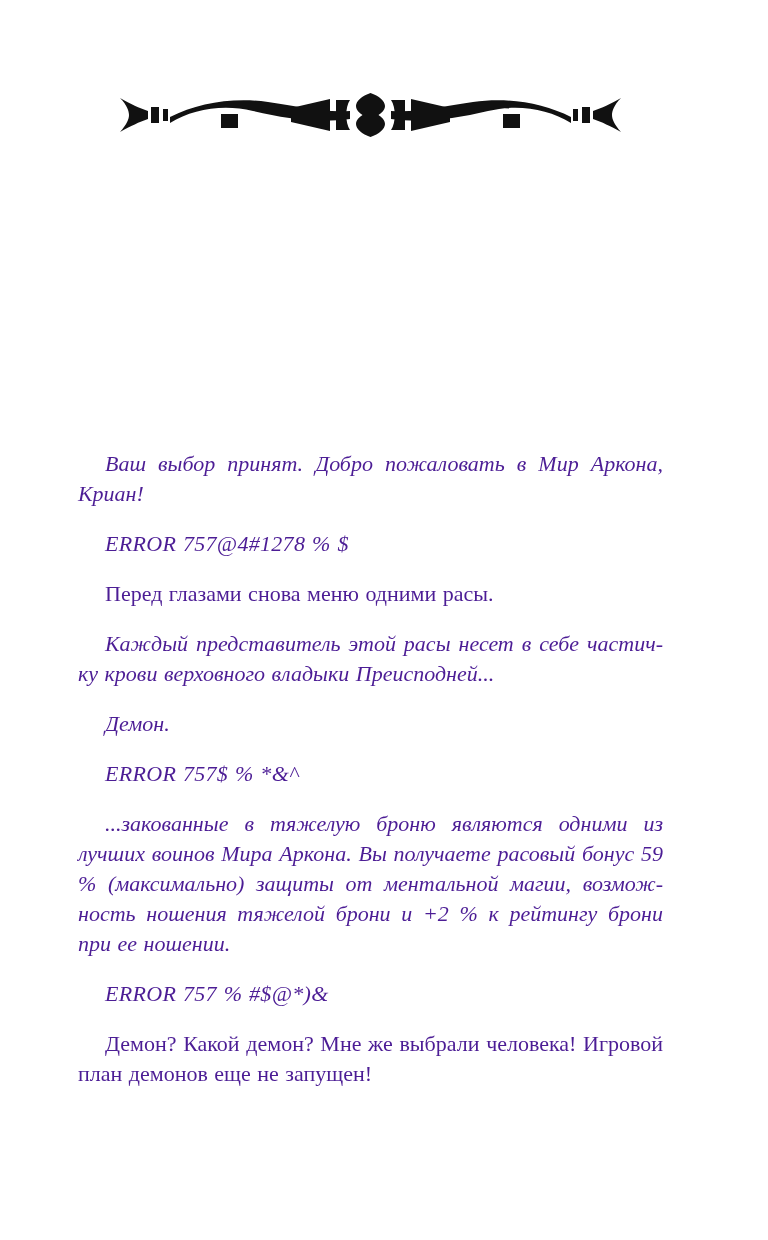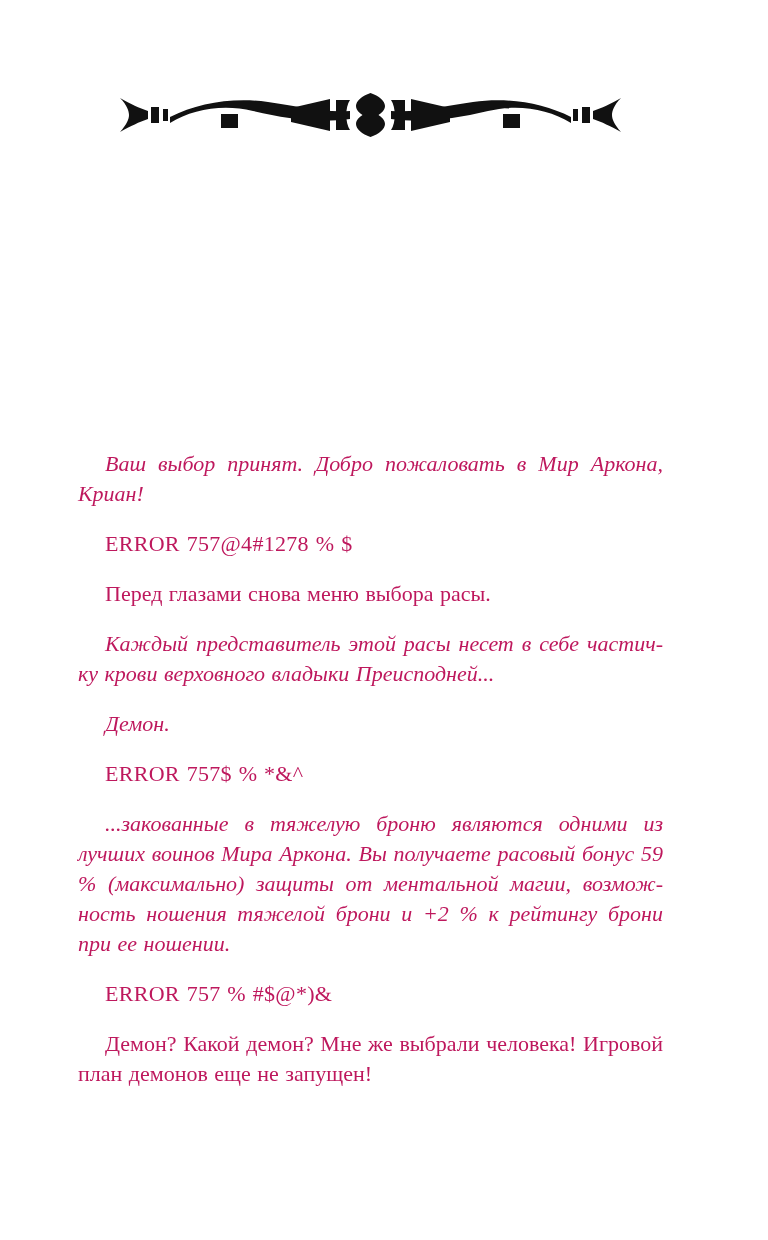--- a/index.html
+++ b/index.html
@@ -7,21 +7,21 @@
     padding: 0;
     background: #ffffff;
   }
   .page {
     position: relative;
     width: 768px;
     height: 1240px;
     background: #ffffff;
     overflow: hidden;
     font-family: "Liberation Serif", "DejaVu Serif", serif;
-    color: #be185d;
+    color: #4c1d95;
   }
   .ornament-wrap {
     position: absolute;
     top: 92px;
     left: 78px;
     width: 585px;
     height: 46px;
     display: flex;
     justify-content: center;
     align-items: center;
@@ -38,20 +38,21 @@
     font-size: 22px;
     line-height: 30px;
     text-align: justify;
     text-indent: 27px;
     hyphens: manual;
     word-spacing: 1px;
   }
   .para:last-child { margin-bottom: 8px; }
   .italic { font-style: italic; }
   .error {
+    font-style: italic;
     letter-spacing: 0.3px;
   }
 </style>
 </head>
 <body>
 
 <div class="page">
 
   <div class="ornament-wrap">
     <svg width="505" height="46" viewBox="0 0 505 46" aria-hidden="true">
@@ -74,21 +75,21 @@
         <use href="#ornL" transform="translate(505 0) scale(-1 1)"></use>
 
         <path d="M252.5,1 C261,4 267,9 267,14 C267,18.5 263,21 260.5,23 C263,25 267,27.5 267,32 C267,37 261,42 252.5,45 C244,42 238,37 238,32 C238,27.5 242,25 244.5,23 C242,21 238,18.5 238,14 C238,9 244,4 252.5,1 Z"></path>
       </g>
     </svg>
   </div>
 
   <div class="text-block">
     <p class="para italic">Ваш выбор принят. Добро пожаловать в Мир Аркона, Криан!</p>
     <p class="para error">ERROR 757@4#1278 % $</p>
-    <p class="para regular">Перед глазами снова меню выбора расы.</p>
+    <p class="para regular">Перед глазами снова меню одними расы.</p>
     <p class="para italic">Каждый представитель этой расы несет в себе частич­ку крови верховного владыки Преисподней...</p>
     <p class="para italic">Демон.</p>
     <p class="para error">ERROR 757$ % *&amp;^</p>
     <p class="para italic">...закованные в тяжелую броню являются одними из лучших воинов Мира Аркона. Вы получаете расовый бонус 59 % (максимально) защиты от ментальной магии, возмож­ность ношения тяжелой брони и +2 % к рейтингу брони при ее ношении.</p>
     <p class="para error">ERROR 757 % #$@*)&amp;</p>
     <p class="para regular">Демон? Какой демон? Мне же выбрали человека! Игро­вой план демонов еще не запущен!</p>
   </div>
 
 </div>
 

